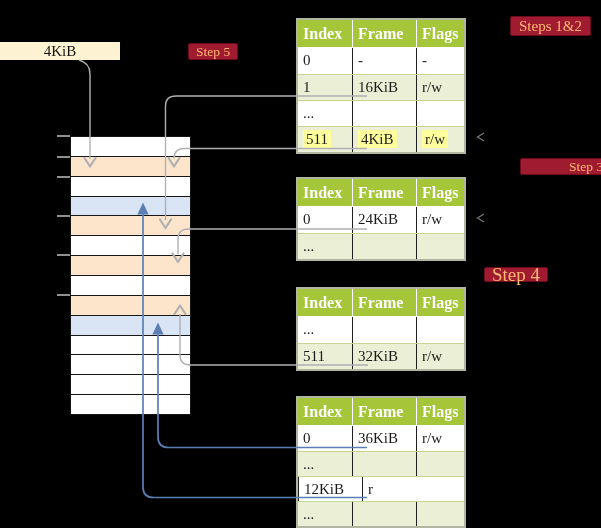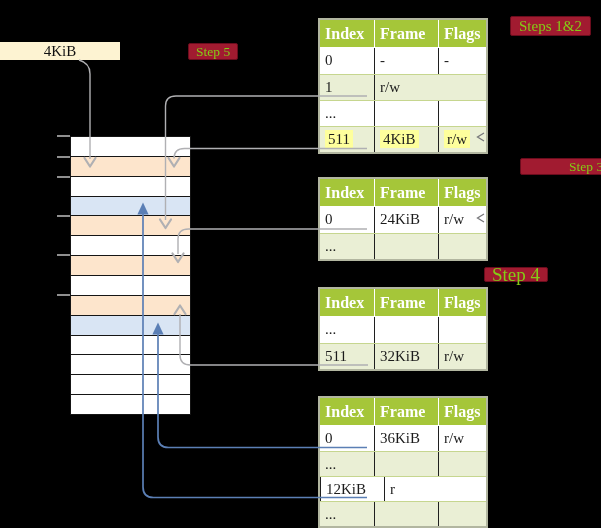--- a/index.html
+++ b/index.html
@@ -9,39 +9,39 @@
     font-family:"Liberation Serif","DejaVu Serif",serif;
   }
   
   .box4k{
     position:absolute;left:0;top:42px;width:120px;height:18px;
     background:var(--box-cream,#fdf3d2);color:#111;
     font-size:15px;line-height:18px;text-align:center;
   }
   
   .steplabel{
-    position:absolute;background:var(--label-red,#a11b30);color:#84cc16;
+    position:absolute;background:var(--label-red,#a11b30);color:#fdba74;
     border:1px solid #6b0c1d;border-radius:2px;
     font-size:13.5px;line-height:15px;padding:0 7px;white-space:nowrap;
   }
   #lbl-step0 {left:188px;top:43px;}
   #lbl-steps12{left:510px;top:16px;font-size:15px;line-height:18px;padding:0 8px;}
   #lbl-step3 {left:520px;top:158px;padding-left:48px;}
   #lbl-step4 {left:484px;top:267px;line-height:13px;font-size:19px;}
   
   .mem{
     position:absolute;left:70px;top:136px;width:119px;height:277px;
     border:1px solid #151515;display:flex;flex-direction:column;
   }
   .mem-row{flex:1 1 auto;border-bottom:1px solid #151515;}
   .mem-row:last-child{border-bottom:none;}
   .tick{position:absolute;left:57px;width:13px;height:2px;background:#8f8f8f;}
   
   .ptable{
-    position:absolute;left:318px;width:166px;
+    position:absolute;left:296px;width:166px;
     border:2px solid #b2b6a0;background:#c4b5fd;
   }
   #t0{top:18px;} #t1{top:177px;} #t2{top:287px;} #t3{top:396px;}
   .hrow{
     display:flex;height:27px;background:var(--header-green,#a5c639);
     border-bottom:1px solid #fff;
   }
   .hcell{
     box-sizing:border-box;color:#fff;font-weight:bold;font-size:16px;
     line-height:27px;padding-left:5px;overflow:hidden;white-space:nowrap;
@@ -144,20 +144,21 @@
       <div class="hcell c2">Frame</div>
       <div class="hcell c3">Flags</div>
     </div>
     <div class="row">
       <div class="cell c1">0</div>
       <div class="cell c2">-</div>
       <div class="cell c3">-</div>
     </div>
     <div class="row shade">
       <div class="cell c1">1</div>
+      <div class="cell c2">16KiB</div>
       <div class="cell c3">r/w</div>
     </div>
     <div class="row">
       <div class="cell c1">...</div>
       <div class="cell c2"></div>
       <div class="cell c3"></div>
     </div>
     <div class="row shade">
       <div class="cell c1"><span class="hl">511</span></div>
       <div class="cell c2"><span class="hl">4KiB</span></div>

